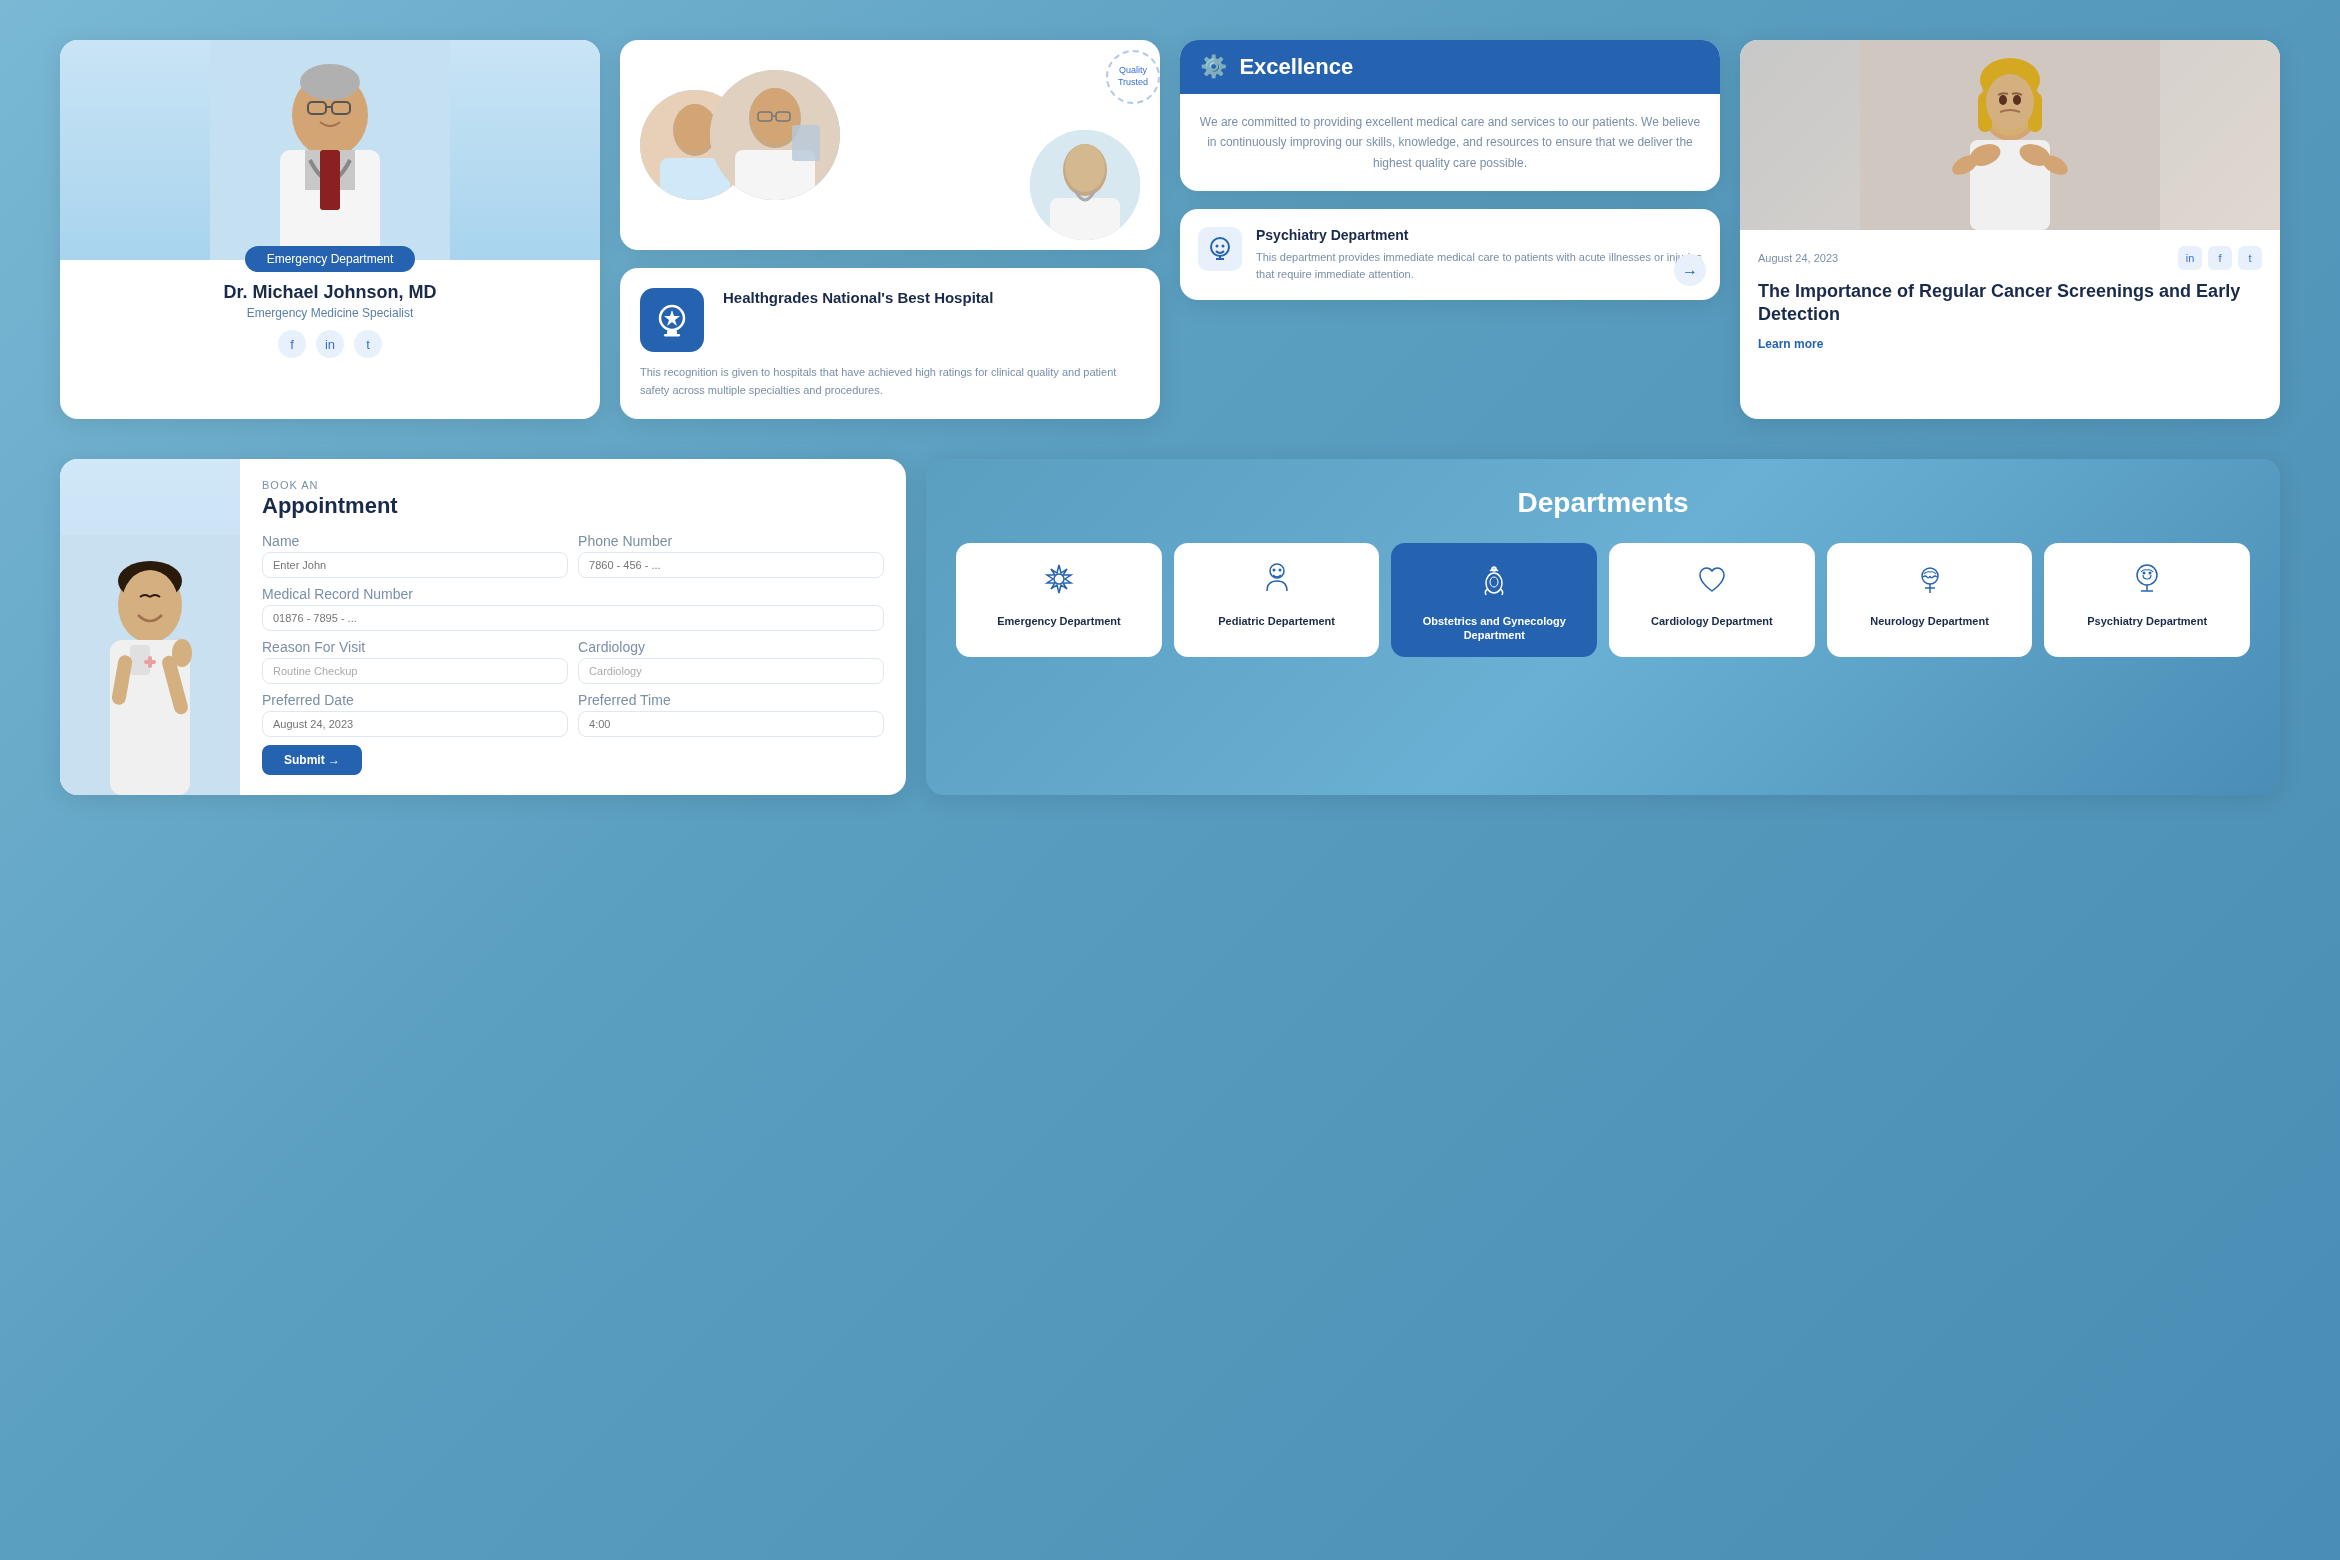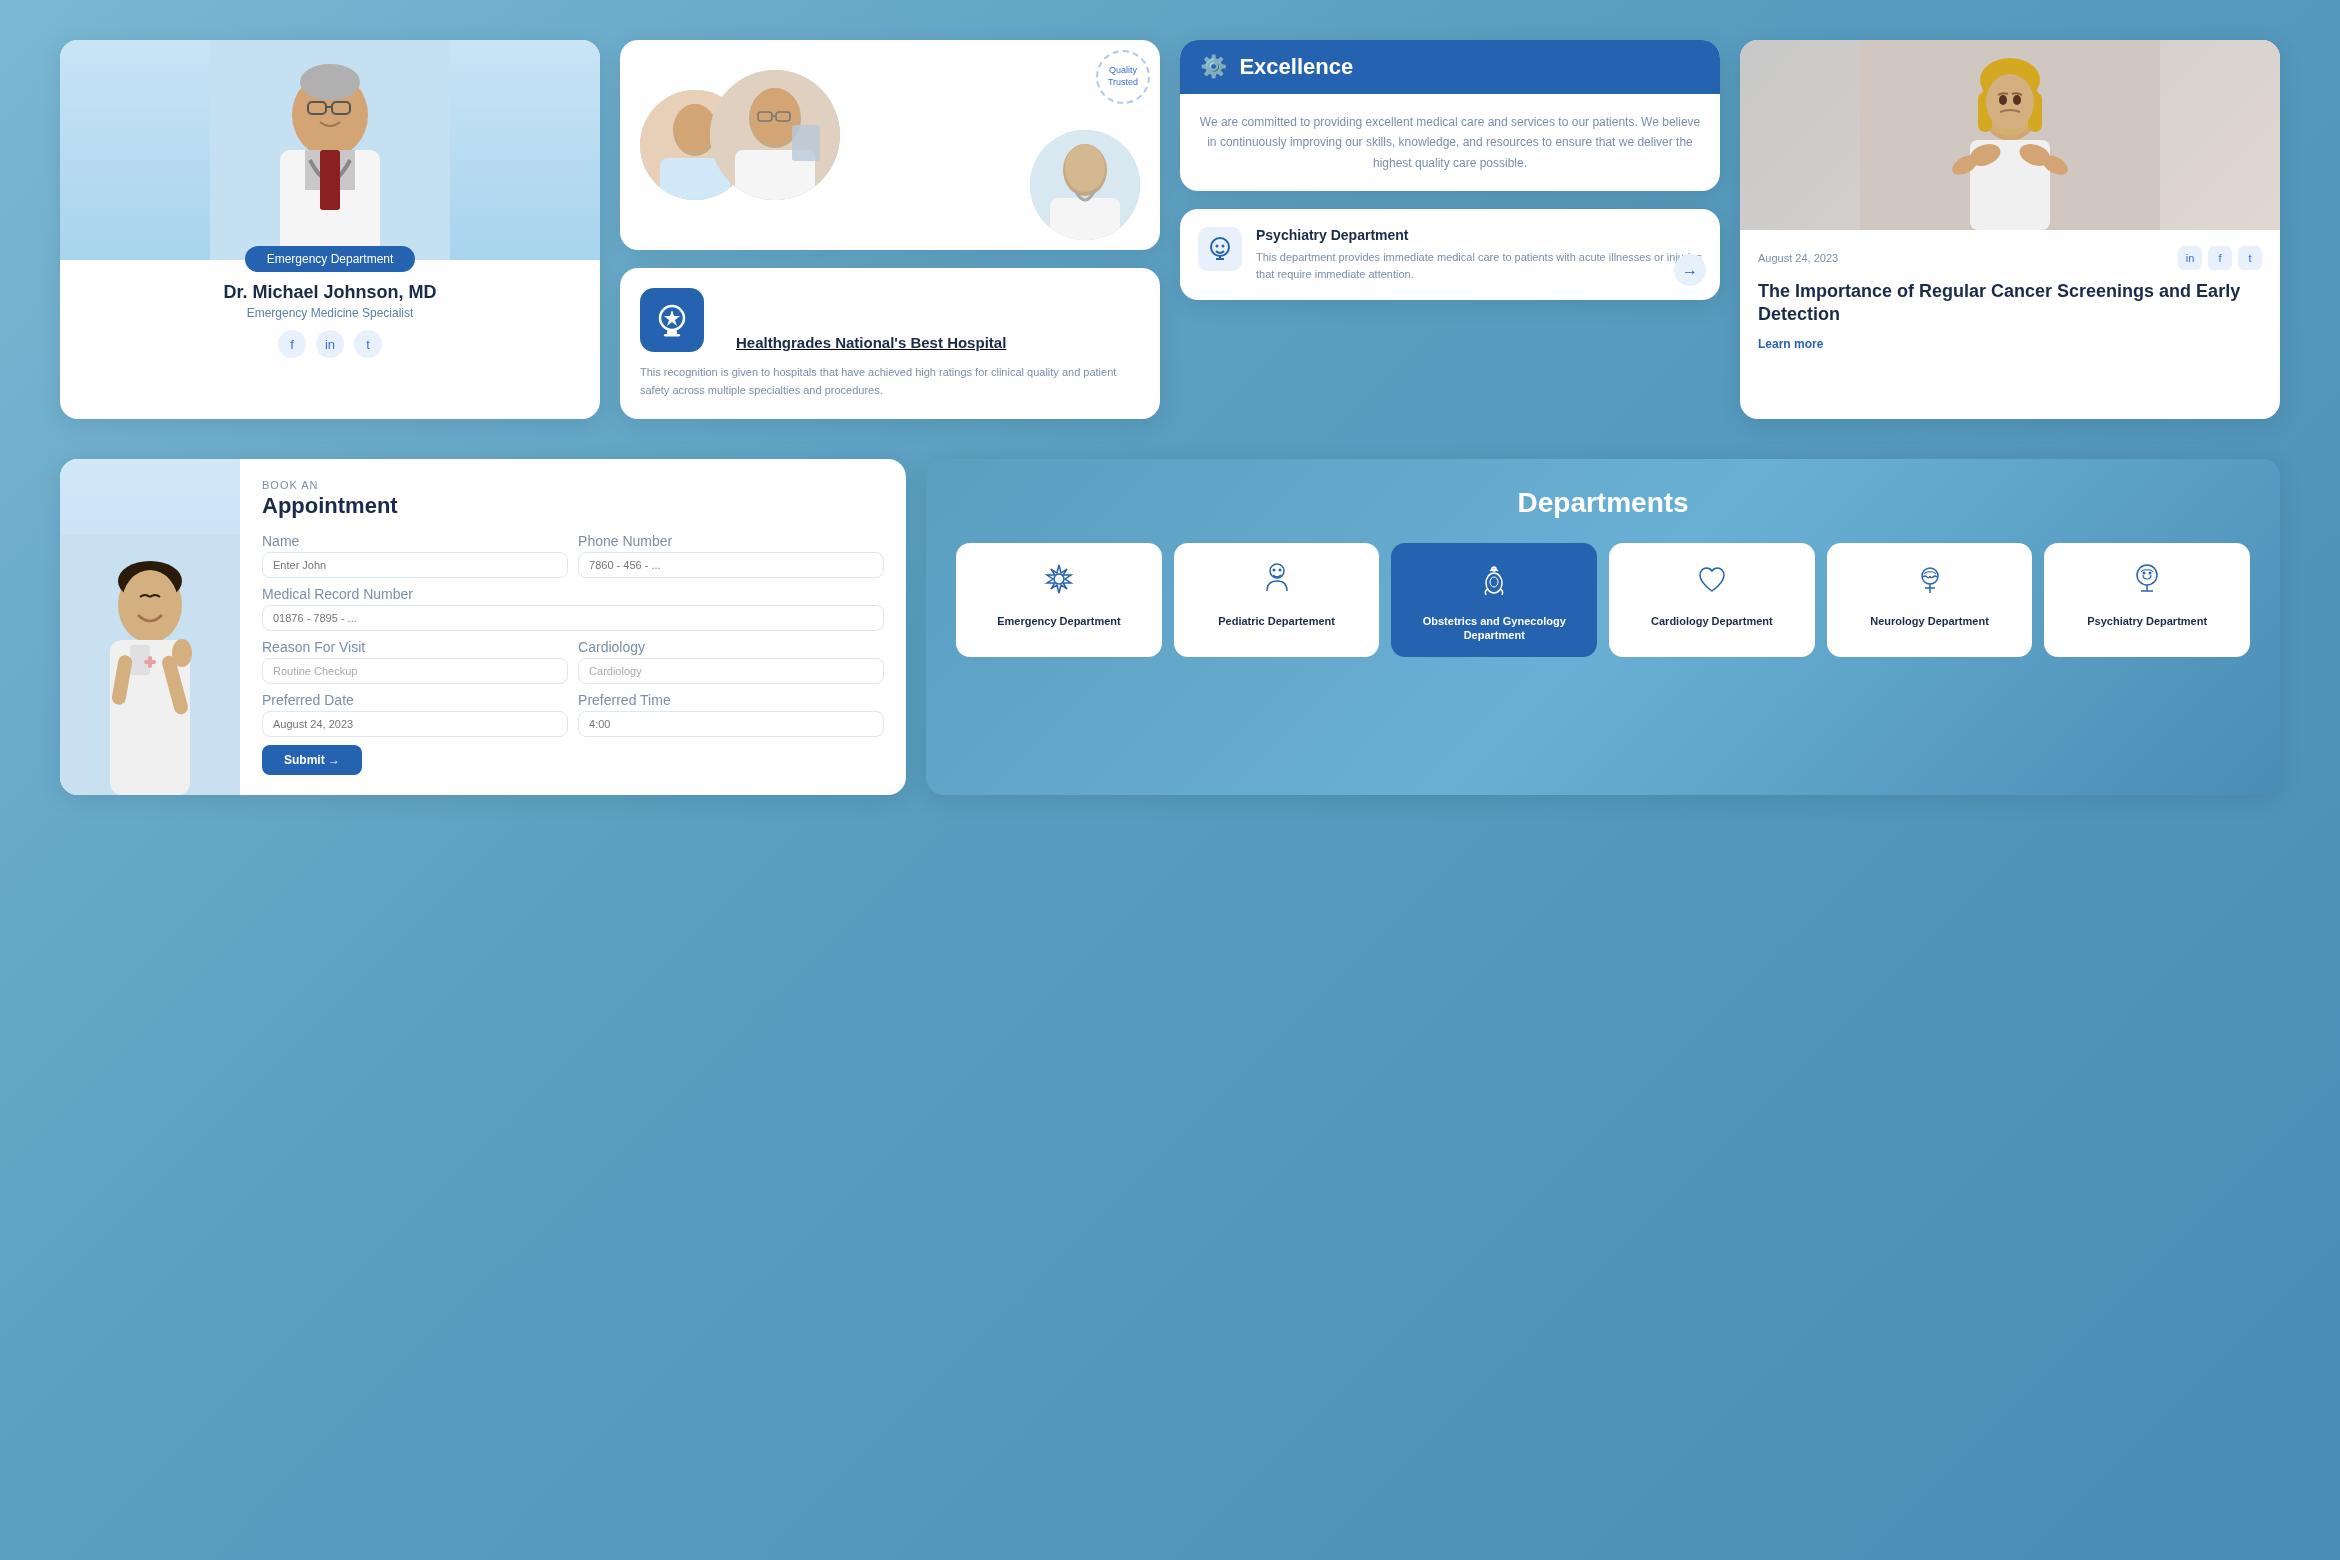--- a/index.html
+++ b/index.html
@@ -119,45 +119,44 @@
       border-radius: 50%;
       background: linear-gradient(135deg, #c9e4f5, #a0cce0);
       position: absolute;
       overflow: hidden;
     }
     .team-photo.p1 { left: 20px; top: 50%; transform: translateY(-50%); }
     .team-photo.p2 { left: 90px; top: 30px; width: 130px; height: 130px; }
     .team-photo.p3 { right: 20px; bottom: 10px; }
     .award-badge {
       position: absolute;
-      top: 10px; right: 10px;
+      top: 10px; right: 0;
       width: 54px; height: 54px;
       border-radius: 50%;
       background: #fff;
       border: 2px dashed #b0c8e8;
       display: flex; align-items: center; justify-content: center;
       font-size: 10px;
       color: #3a6fd8;
       text-align: center;
       line-height: 1.2;
     }
     .healthgrades-card {
       background: #fff;
       border-radius: 18px;
       box-shadow: 0 4px 24px rgba(0,0,0,0.10);
       padding: 20px;
       display: flex;
       flex-direction: column;
     }
     .healthgrades-top {
       display: flex;
-      align-items: flex-end;
-      gap: 32px;
+      align-items: flex-start;
+      gap: 19px;
       margin-bottom: 12px;
-      text-decoration: underline;
     }
     .award-icon-box {
       width: 64px; height: 64px;
       background: #2563b0;
       border-radius: 14px;
       display: flex; align-items: center; justify-content: center;
       flex-shrink: 0;
       font-size: 28px;
       color: #fff;
     }

